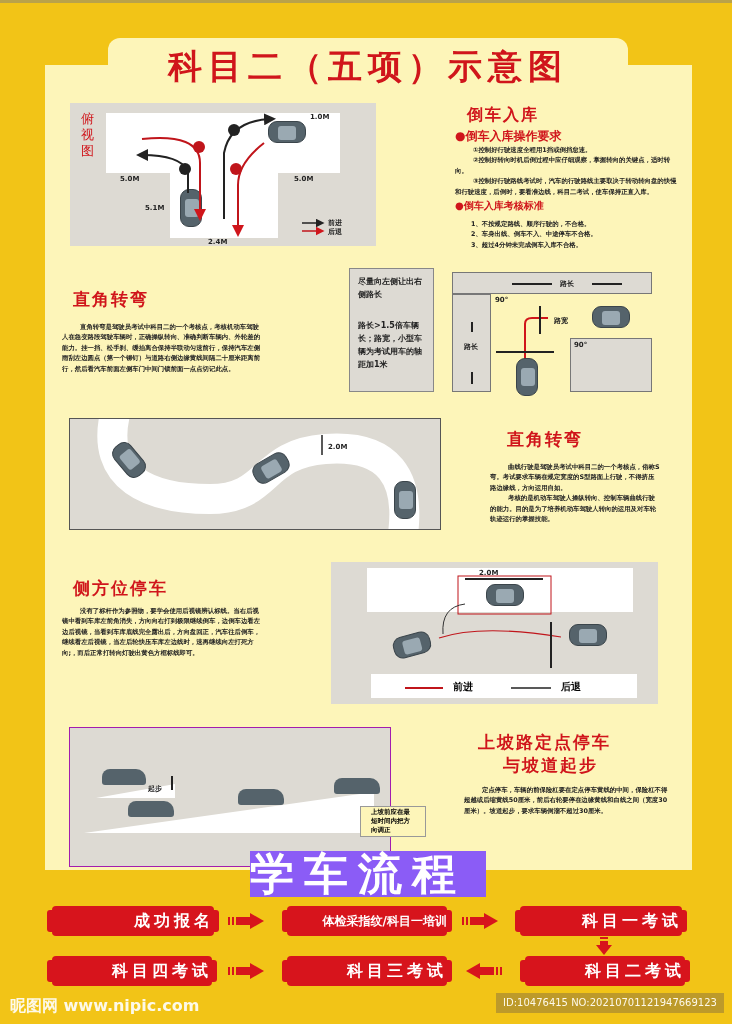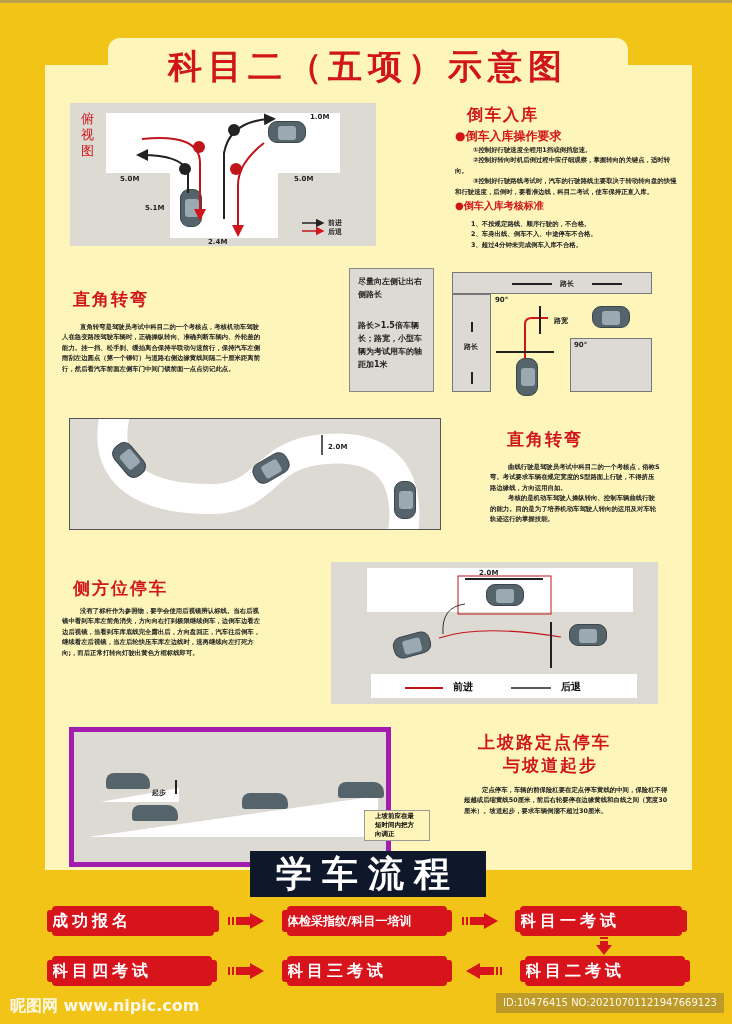--- a/index.html
+++ b/index.html
@@ -12,21 +12,21 @@
 .red{color:#d0151b}
 .h2{font-weight:bold;font-size:17px;color:#d0151b;letter-spacing:2px}
 .body{font-size:6.4px;line-height:10.4px;color:#222;font-weight:bold}
 .gray{background:#dddad3}
 .white{background:#fff}
 .car{position:absolute;width:22px;height:38px;border-radius:9px;background:#55636b;border:1px solid #3b454b}
 .car::after{content:"";position:absolute;left:4px;top:9px;width:14px;height:18px;background:#9aa9b2;border-radius:3px}
 .carh{width:38px;height:22px}
 .carh::after{left:9px;top:4px;width:18px;height:14px}
 .small{font-size:7px;font-weight:bold;color:#222}
-.flowbtn{position:absolute;height:30px;background:#d7141c;color:#fff;font-weight:bold;font-size:16px;text-align:left;line-height:30px;letter-spacing:4px;border-radius:4px}
+.flowbtn{position:absolute;height:30px;background:#d7141c;color:#fff;font-weight:bold;font-size:16px;text-align:right;line-height:30px;letter-spacing:4px;border-radius:4px}
 .flowbtn::before,.flowbtn::after{content:"";position:absolute;top:4px;width:6px;height:22px;background:#d7141c}
 .flowbtn::before{left:-5px;border-radius:3px 0 0 3px}
 .flowbtn::after{right:-5px;border-radius:0 3px 3px 0}
 .arrow{position:absolute;width:40px;height:16px}
 .svgfill{position:absolute;left:0;top:0}
 </style>
 </head>
 <body>
 
 <div class="topline"></div>
@@ -146,40 +146,40 @@
     <line x1="180" y1="126" x2="220" y2="126" stroke="#222" stroke-width="1.5"></line>
   </svg>
   <div class="car carh" style="left:155px;top:22px"></div>
   <div class="car carh" style="left:238px;top:62px"></div>
   <div class="car carh" style="left:62px;top:72px;transform:rotate(-15deg)"></div>
   <span class="abs small" style="left:148px;top:7px">2.0M</span>
   <span class="abs" style="left:122px;top:118px;font-size:10px;font-weight:bold">前进</span>
   <span class="abs" style="left:230px;top:118px;font-size:10px;font-weight:bold">后退</span>
 </div>
 
-<div class="abs gray" style="left:69px;top:727px;width:322px;height:140px;border:5px solid #a21caf">
+<div class="abs gray" style="left:69px;top:727px;width:322px;height:140px;border:1px solid #a21caf">
   <svg class="svgfill" width="322" height="117">
     <polygon points="14,105 304,64 304,105" fill="#fff"></polygon>
     <polygon points="26,70 105,56 105,70" fill="#fff"></polygon>
     <line x1="102" y1="48" x2="102" y2="62" stroke="#222" stroke-width="2"></line>
     <line x1="332" y1="50" x2="332" y2="64" stroke="#222" stroke-width="2"></line>
   </svg>
   <div class="abs" style="left:32px;top:41px;width:44px;height:16px;background:#55636b;border-radius:8px 10px 3px 3px"></div>
   <div class="abs" style="left:58px;top:73px;width:46px;height:16px;background:#55636b;border-radius:8px 10px 3px 3px"></div>
   <div class="abs" style="left:168px;top:61px;width:46px;height:16px;background:#55636b;border-radius:8px 10px 3px 3px"></div>
   <div class="abs" style="left:264px;top:50px;width:46px;height:16px;background:#55636b;border-radius:8px 10px 3px 3px"></div>
   <span class="abs small" style="left:78px;top:56px">起步</span>
   <div class="abs" style="left:290px;top:78px;width:66px;font-size:6.5px;line-height:9px;font-weight:bold;background:#fdf5b9;border:1px solid #999;padding:1px 10px">上坡前应在最短时间内把方向调正</div>
 </div>
 
 <div class="abs h2" style="left:478px;top:731px">上坡路定点停车</div>
 <div class="abs h2" style="left:503px;top:754px">与坡道起步</div>
 <div class="abs body" style="left:464px;top:785px;width:206px;text-indent:18px">定点停车，车辆的前保险杠要在定点停车黄线的中间，保险杠不得超越或后缩黄线50厘米，前后右轮要停在边缘黄线和白线之间（宽度30厘米）。坡道起步，要求车辆倒溜不超过30厘米。</div>
 
-<div class="abs" style="left:250px;top:851px;width:236px;height:46px;background:#0f172a;color:#fff;font-weight:bold;font-size:36px;text-align:center;line-height:46px;letter-spacing:10px">学车流程</div>
+<div class="abs" style="left:250px;top:851px;width:236px;height:46px;background:#8b5cf6;color:#fff;font-weight:bold;font-size:44px;text-align:left;line-height:46px;letter-spacing:10px">学车流程</div>
 
 <div class="flowbtn" style="left:52px;top:906px;width:162px">成功报名</div>
 <div class="flowbtn" style="left:287px;top:906px;width:160px;font-size:12px;letter-spacing:0">体检采指纹/科目一培训</div>
 <div class="flowbtn" style="left:520px;top:906px;width:162px">科目一考试</div>
 <div class="flowbtn" style="left:525px;top:956px;width:160px">科目二考试</div>
 <div class="flowbtn" style="left:287px;top:956px;width:160px">科目三考试</div>
 <div class="flowbtn" style="left:52px;top:956px;width:160px">科目四考试</div>
 
 <svg class="arrow" style="left:228px;top:913px" width="44" height="16">
     <rect x="0" y="4" width="2" height="8" fill="#d7141c"></rect>

